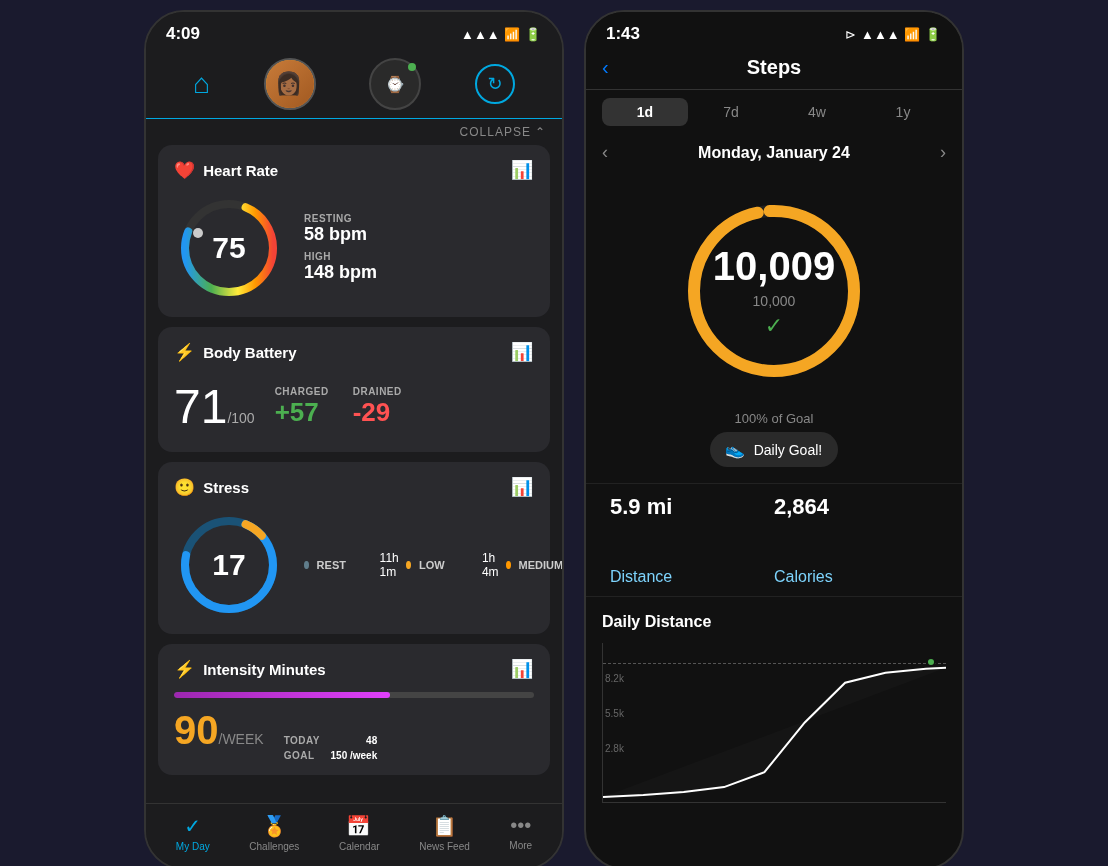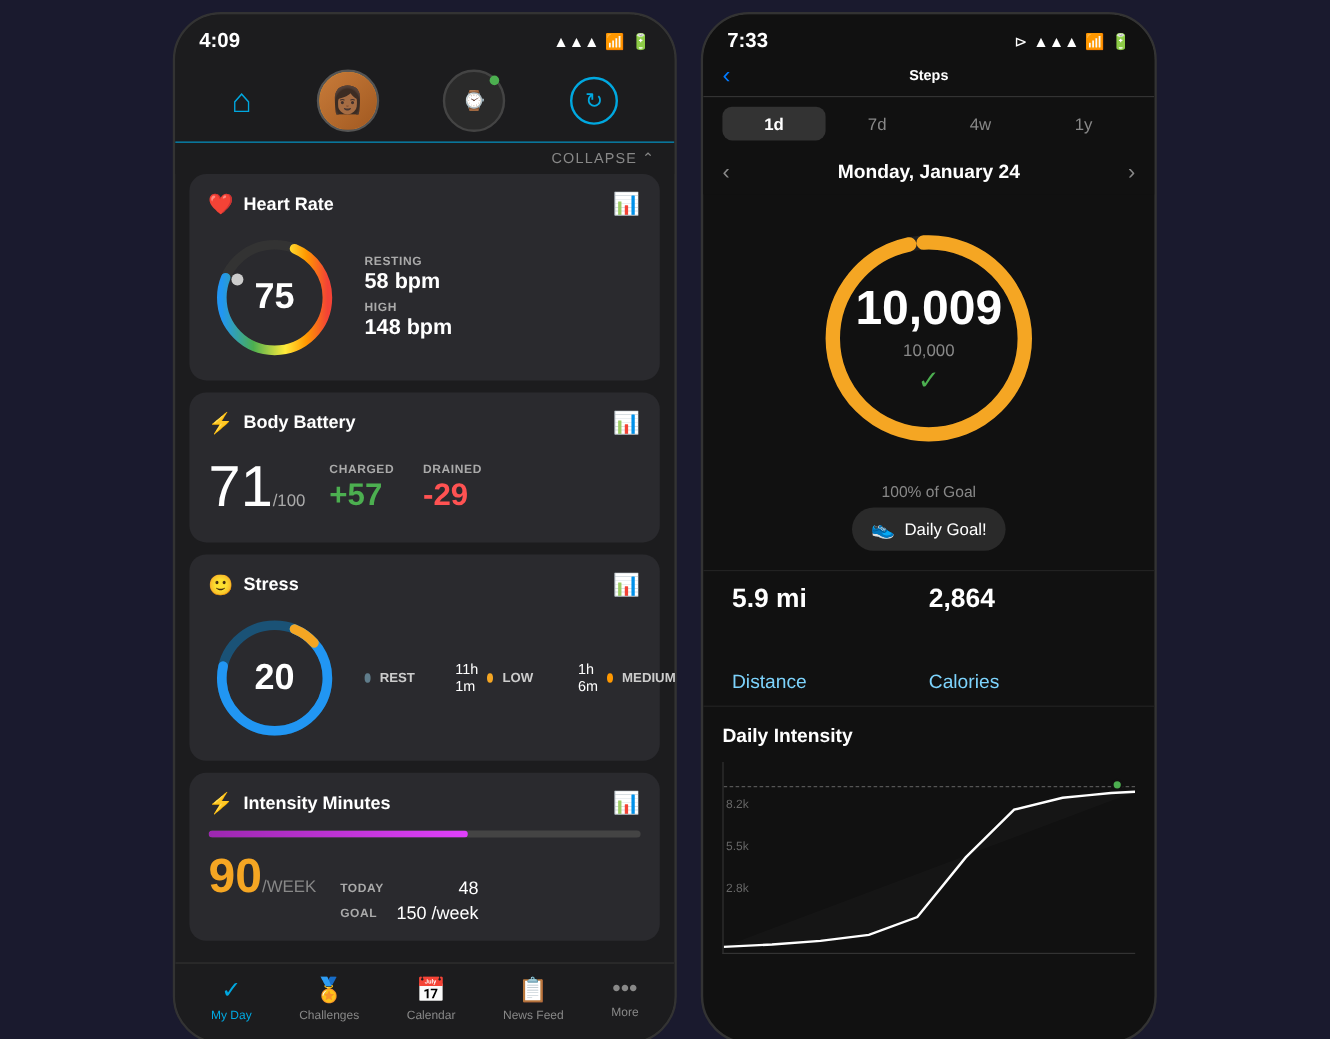--- a/index.html
+++ b/index.html
@@ -354,22 +354,22 @@
     }
     .intensity-stat-label {
       color: #aaa;
       font-size: 10px;
       font-weight: 700;
       letter-spacing: 0.5px;
       text-transform: uppercase;
     }
     .intensity-stat-val {
       color: white;
-      font-size: 15px;
-      font-weight: 400;
+      font-size: 10px;
+      font-weight: 700;
     }
 
     
     .bottom-nav {
       display: flex;
       justify-content: space-around;
       padding: 10px 10px 16px;
       background: #1c1c1e;
       border-top: 1px solid #333;
     }
@@ -417,21 +417,21 @@
     .back-btn {
       color: #007aff;
       font-size: 20px;
       position: absolute;
       left: 16px;
     }
     .right-header-title {
       flex: 1;
       text-align: center;
       color: white;
-      font-size: 12px;
+      font-size: 20px;
       font-weight: 600;
     }
 
     .tab-bar {
       display: flex;
       background: #111;
       padding: 8px 16px;
       gap: 0;
     }
     .tab-item {
@@ -705,32 +705,32 @@
         <span class="chart-icon">📊</span>
       </div>
       <div class="stress-body">
         <div class="stress-gauge-wrap">
           <svg width="110" height="110" viewBox="0 0 110 110">
             <circle cx="55" cy="55" r="44" fill="none" stroke="#1a5276" stroke-width="8"></circle>
             <circle cx="55" cy="55" r="44" fill="none" stroke="#2196f3" stroke-width="8" stroke-dasharray="200 76" stroke-dashoffset="52" stroke-linecap="round"></circle>
 
             <circle cx="55" cy="55" r="44" fill="none" stroke="#f5a623" stroke-width="8" stroke-dasharray="20 256" stroke-dashoffset="52" stroke-linecap="round"></circle>
           </svg>
-          <div class="stress-value">20</div>
+          <div class="stress-value">17</div>
         </div>
         <div class="stress-legend">
           <div class="stress-legend-item">
             <div class="legend-dot" style="background:#607d8b"></div>
             <span class="legend-label">REST</span>
             <span class="legend-time">11h 1m</span>
           </div>
           <div class="stress-legend-item">
             <div class="legend-dot" style="background:#f5a623"></div>
             <span class="legend-label">LOW</span>
-            <span class="legend-time">1h 6m</span>
+            <span class="legend-time">1h 4m</span>
           </div>
           <div class="stress-legend-item">
             <div class="legend-dot" style="background:#ff9800"></div>
             <span class="legend-label">MEDIUM</span>
             <span class="legend-time">1h 1m</span>
           </div>
           <div class="stress-legend-item">
             <div class="legend-dot" style="background:#ff5722"></div>
             <span class="legend-label">HIGH</span>
             <span class="legend-time">14m</span>
@@ -791,21 +791,21 @@
     <div class="nav-item">
       <span class="nav-item-icon">•••</span>
       <span>More</span>
     </div>
   </div>
 </div>
 
 <div class="phone-right">
 
   <div class="status-bar-right">
-    <span class="status-time">7:33</span>
+    <span class="status-time">1:43</span>
     <div class="status-icons">
       <span>⊳</span>
       <span>▲▲▲</span>
       <span>📶</span>
       <span>🔋</span>
     </div>
   </div>
 
   <div class="right-header">
     <span class="back-btn">‹</span>
@@ -857,21 +857,21 @@
       <div class="stat-item-value">5.9 mi</div>
       <div class="stat-item-label">Distance</div>
     </div>
     <div class="stat-item">
       <div class="stat-item-value">2,864</div>
       <div class="stat-item-label">Calories</div>
     </div>
   </div>
 
   <div class="daily-timeline-section">
-    <div class="daily-timeline-title">Daily Intensity</div>
+    <div class="daily-timeline-title">Daily Distance</div>
     <div class="chart-area">
       <div class="chart-dashed-line"></div>
       <div class="chart-dot"></div>
       <span class="chart-y-label" style="top: 30px;">8.2k</span>
       <span class="chart-y-label" style="top: 65px;">5.5k</span>
       <span class="chart-y-label" style="top: 100px;">2.8k</span>
       <svg class="chart-line-svg" viewBox="0 0 340 160" preserveAspectRatio="none">
         <polyline points="0,155 40,153 80,150 120,145 160,130 200,80 240,40 280,30 300,28 320,26 340,25" fill="rgba(255,255,255,0.1)" stroke="white" stroke-width="2" fill-opacity="0.2"></polyline>
       </svg>
     </div>

